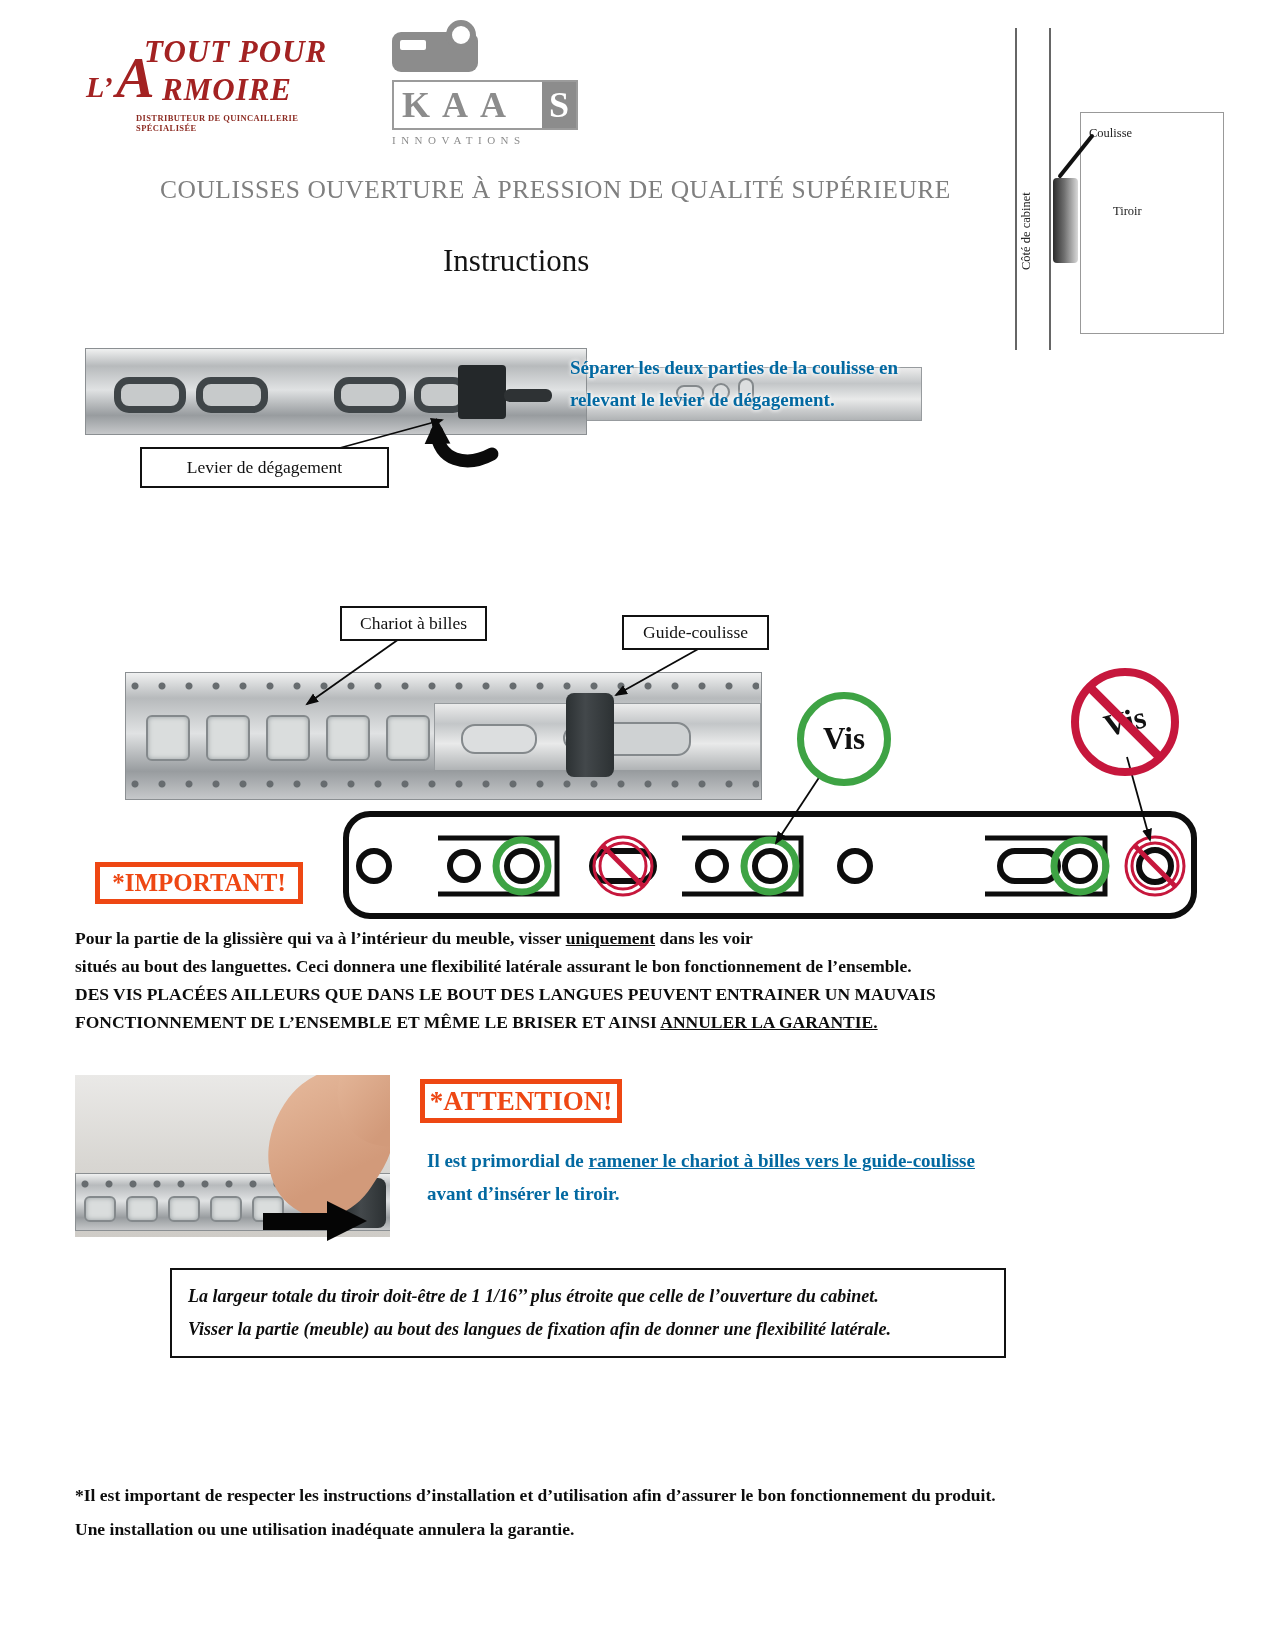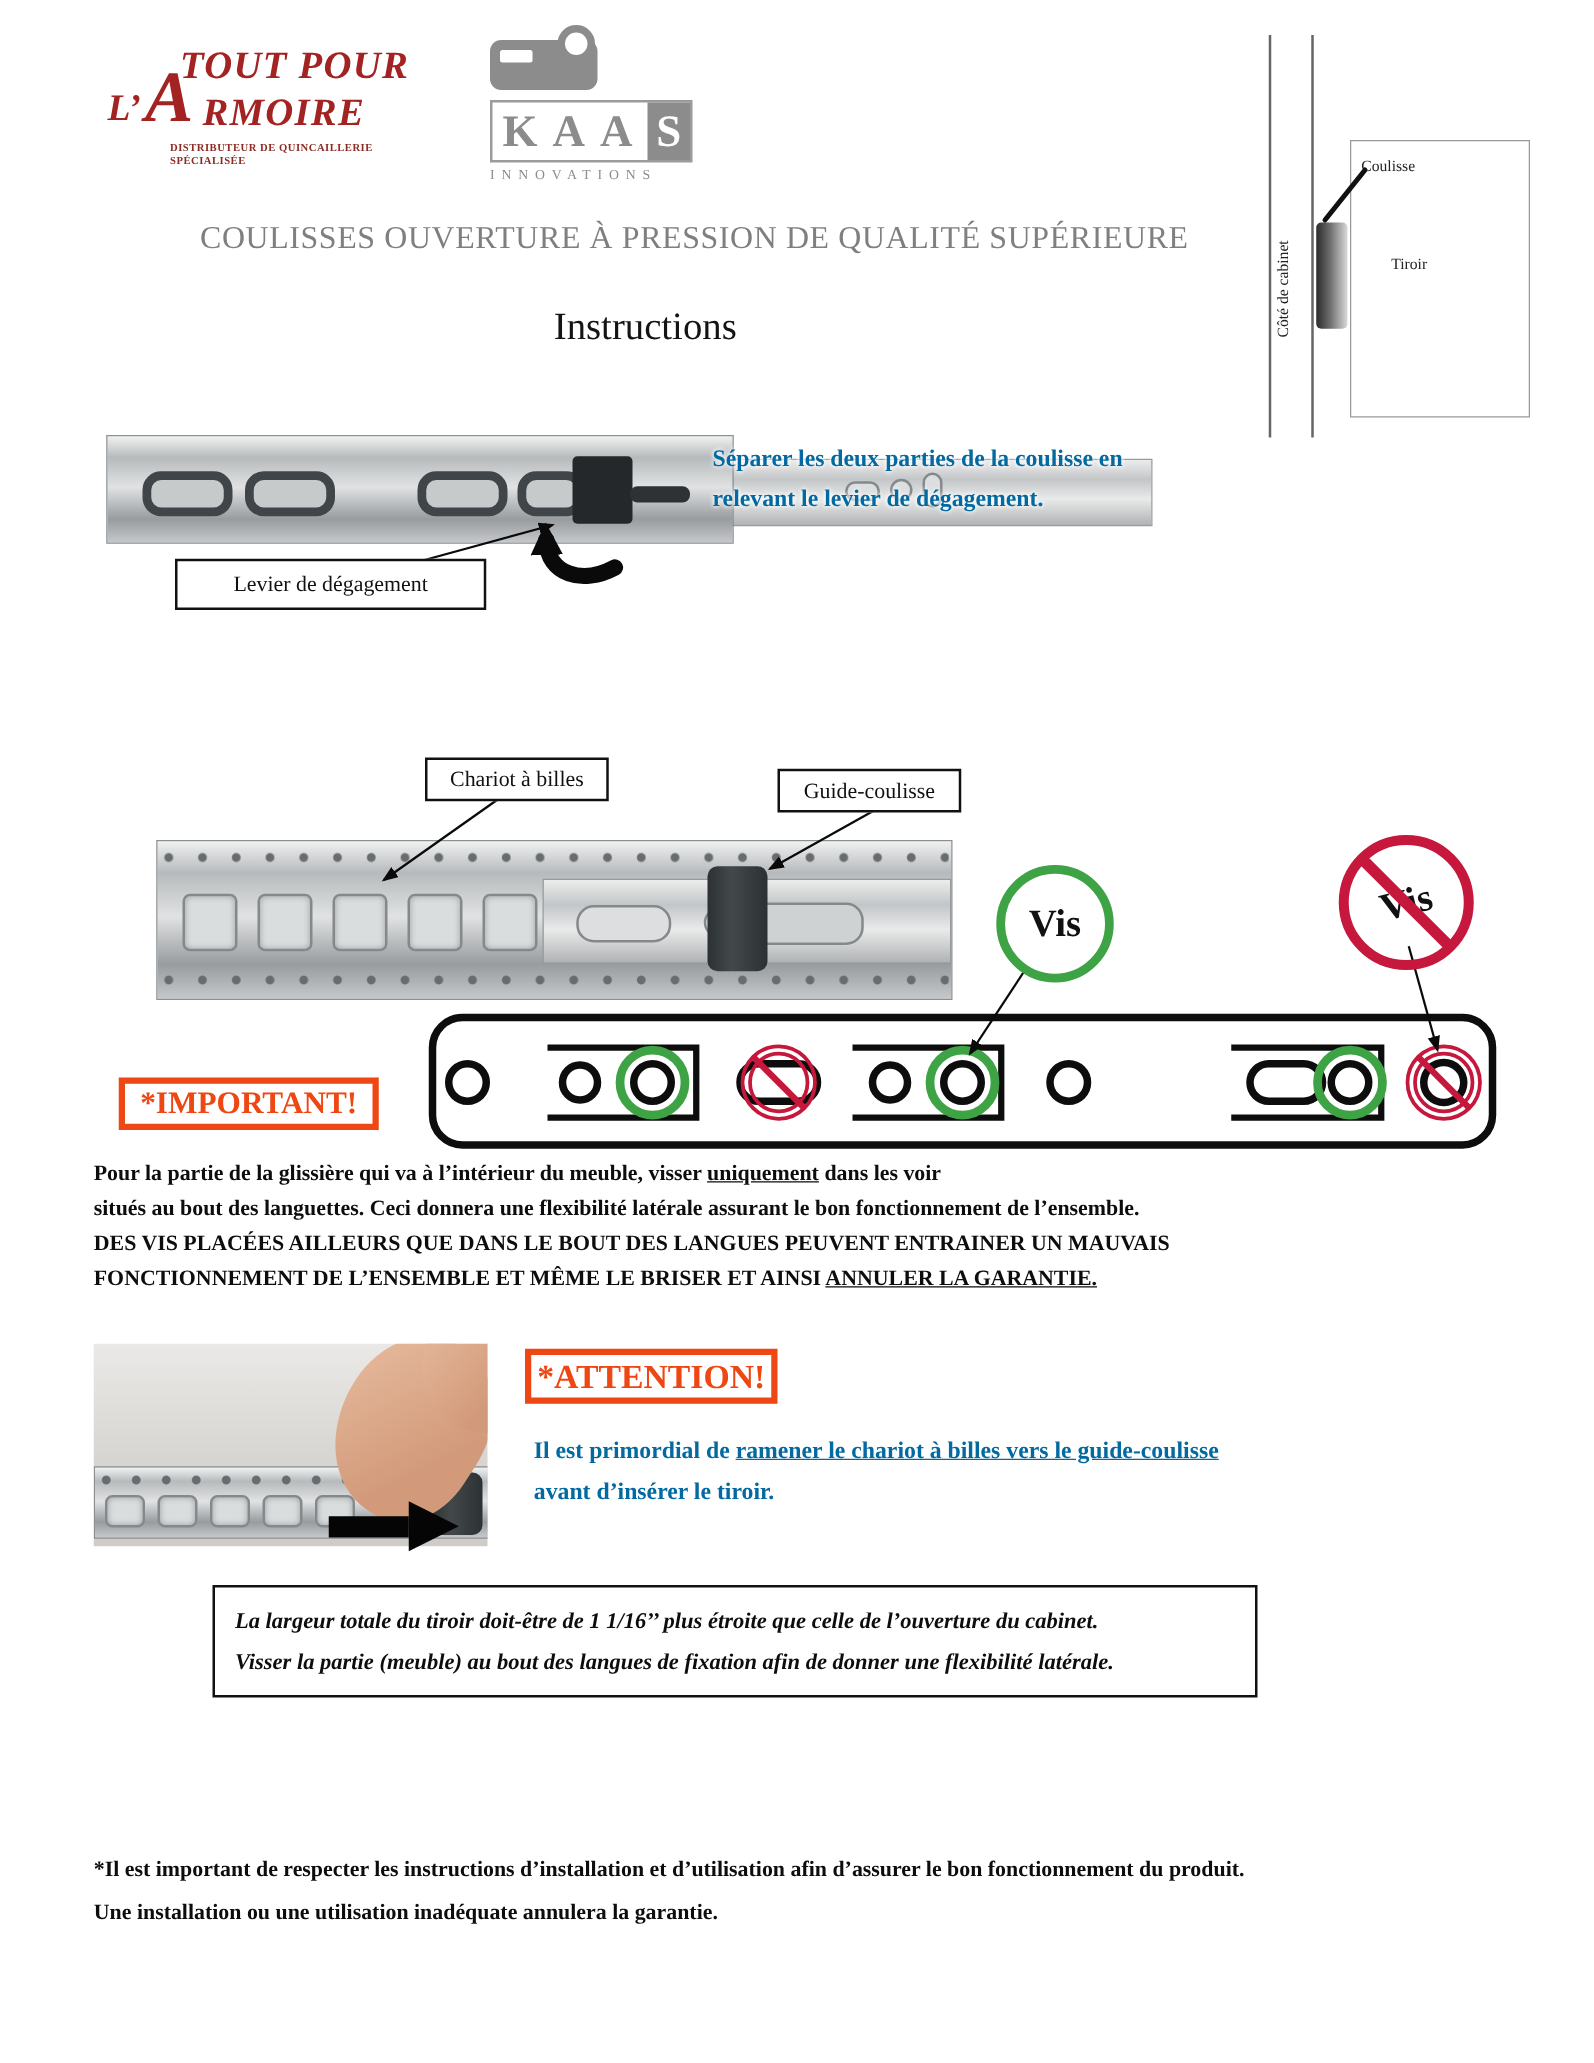--- a/index.html
+++ b/index.html
@@ -11,21 +11,21 @@
   .tpa{color:#A32222;font-style:italic;font-weight:bold;}
   .tpa-line1{font-size:31px;letter-spacing:1px;}
   .tpa-l{font-size:30px;}
   .tpa-a{font-size:58px;line-height:40px;}
   .tpa-rmoire{font-size:31px;letter-spacing:1px;}
   .tpa-tag{font-size:8.5px;font-style:normal;letter-spacing:.4px;color:#8c2b22;font-weight:bold;}
   .kaas-icon{width:86px;height:40px;background:#8c8c8c;border-radius:9px;position:relative;}
   .kaas-lens{position:absolute;right:2px;top:-12px;width:18px;height:18px;border:6px solid #8c8c8c;
              border-radius:50%;background:#fff;}
   .kaas-notch{position:absolute;left:8px;top:8px;width:26px;height:10px;background:#fff;border-radius:2px;}
-  .kaas-word{border:2px solid #9b9b9b;display:inline-flex;align-items:center;margin-top:8px;}
+  .kaas-word{border:2px solid #9b9b9b;display:inline-flex;align-items:center;margin-top:8px;gap:24px;}
   .kaas-kaa{color:#8c8c8c;font-size:36px;font-weight:bold;letter-spacing:12px;padding:2px 0 2px 8px;}
   .kaas-s{background:#8c8c8c;color:#fff;font-size:36px;font-weight:bold;padding:2px 7px;}
   .kaas-sub{color:#8c8c8c;font-size:11px;letter-spacing:5.5px;margin-top:4px;}
   
   .main-title{font-size:25.5px;color:#7f7f7f;letter-spacing:.5px;white-space:nowrap;margin-top:29px;}
   .instructions{font-size:31px;color:#141414;}
   
   .labelbox{border:2px solid #111;background:#fff;display:flex;align-items:center;justify-content:center;
             font-size:17.5px;color:#111;z-index:6;}
   

